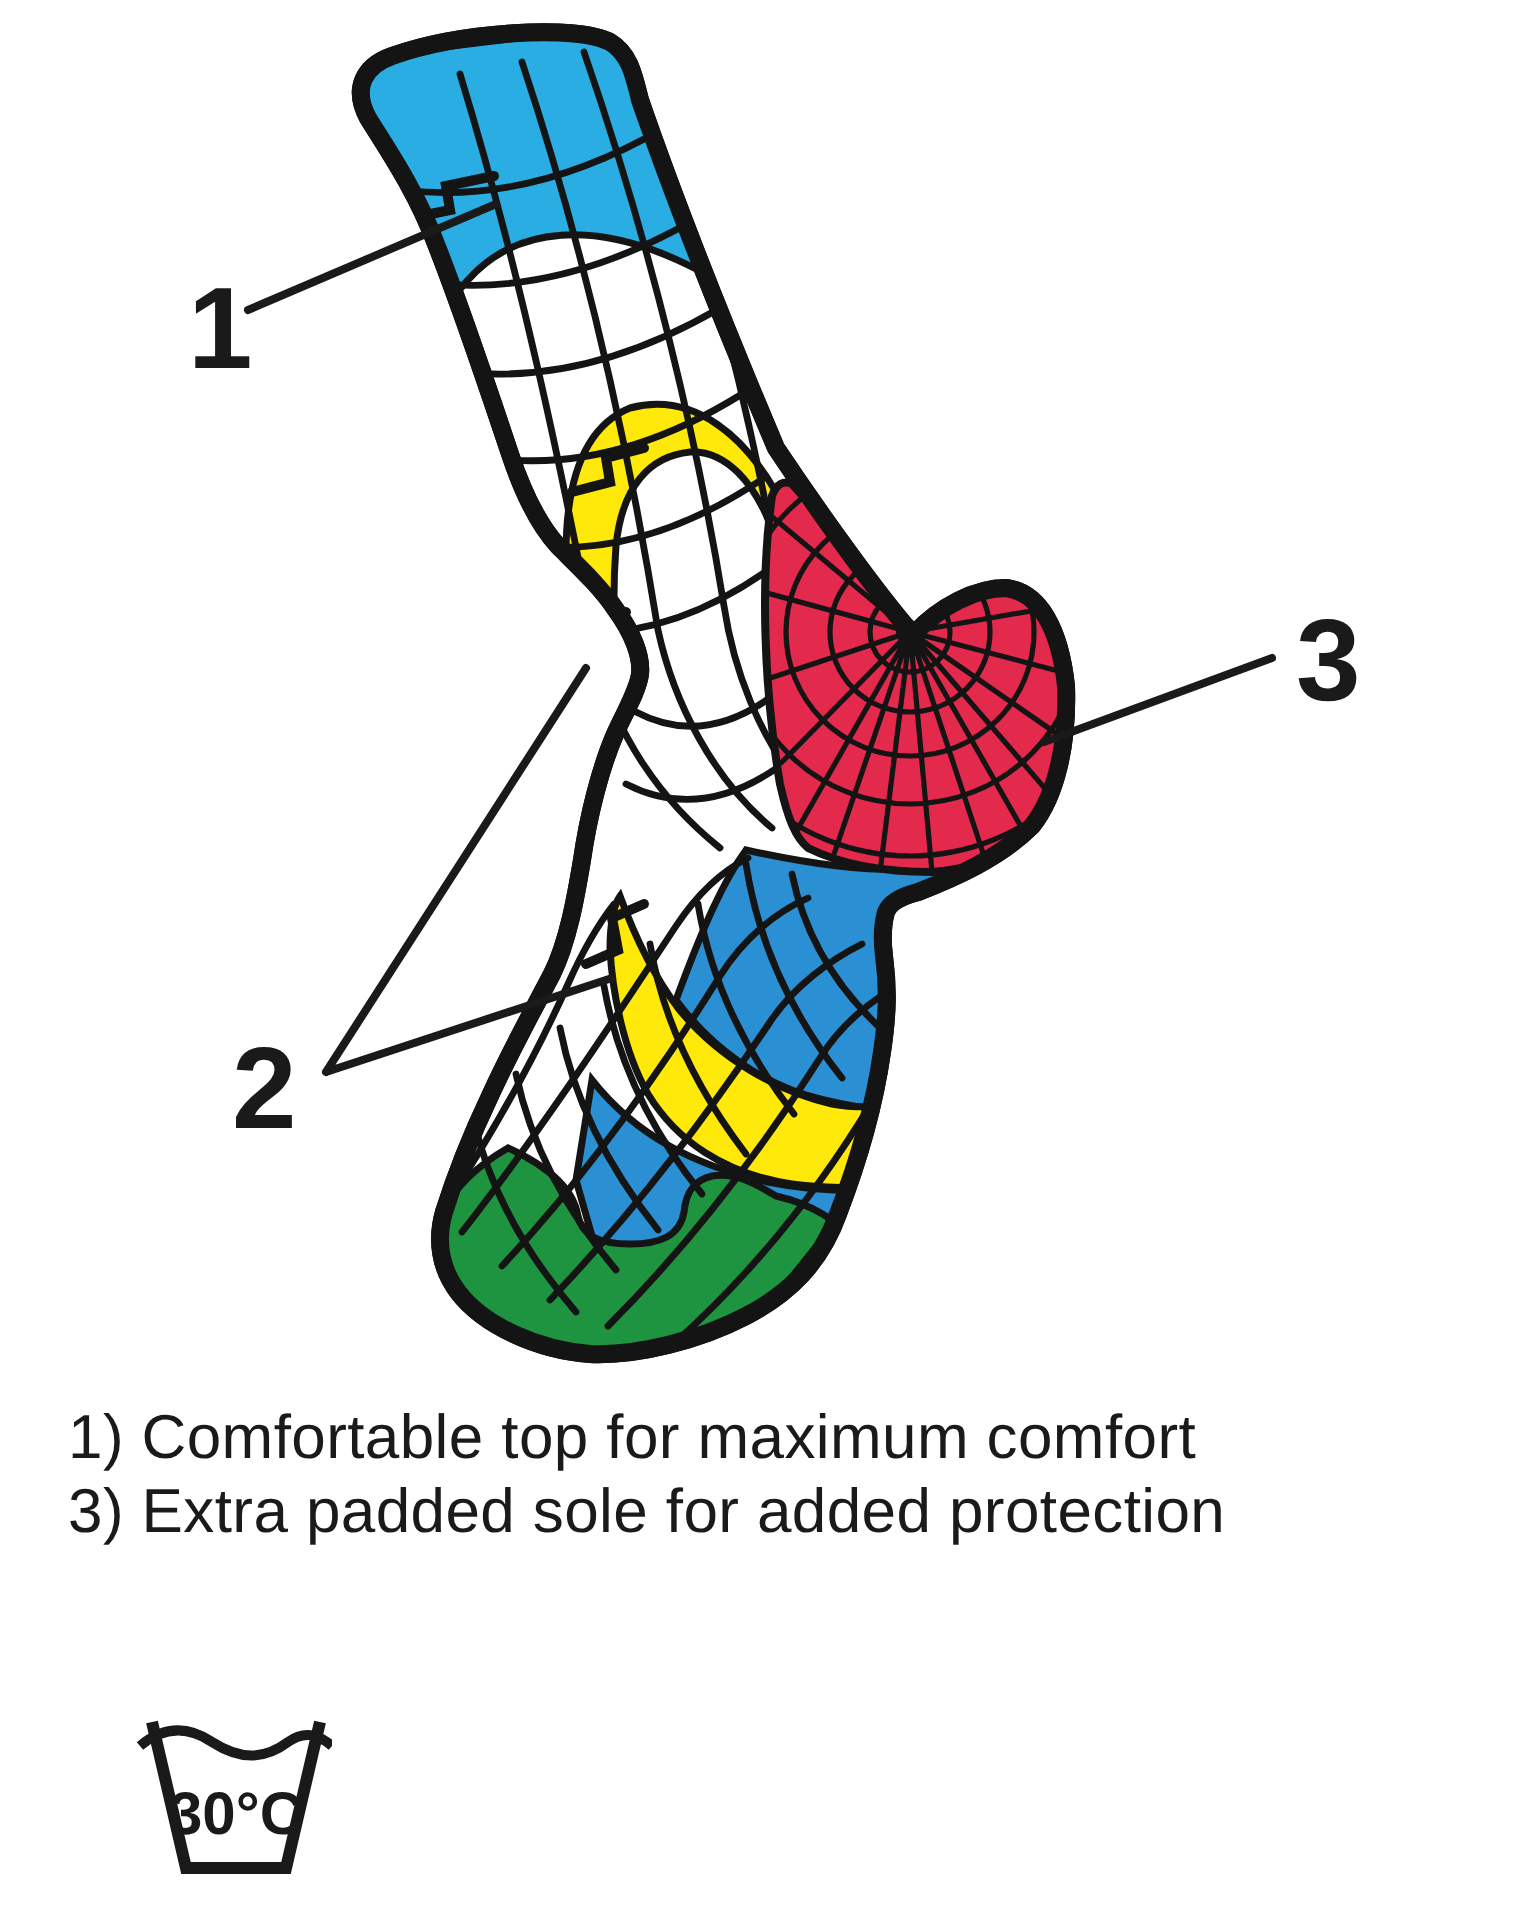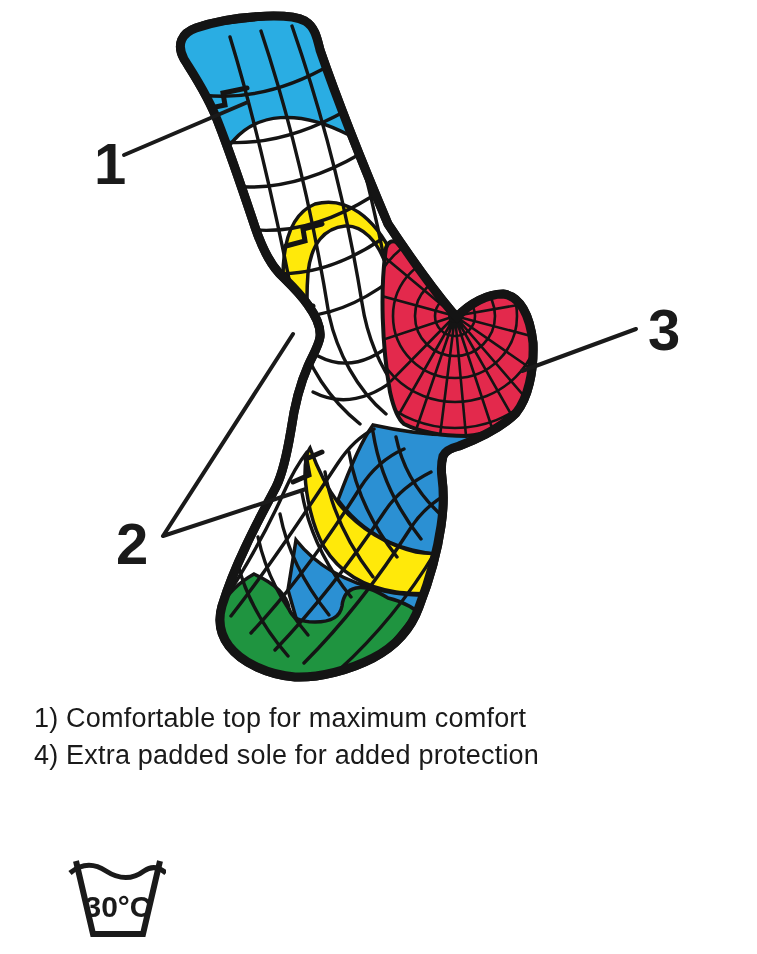--- a/index.html
+++ b/index.html
@@ -1,19 +1,19 @@
 <!DOCTYPE html>
 <html><head>
 <meta charset="utf-8">
 <style>
   html,body{margin:0;padding:0;background:#fff;}
   .stage{position:relative;width:757px;height:954px;background:#fff;overflow:hidden;
          font-family:"Liberation Sans",sans-serif;}
   .sock-svg{position:absolute;left:0;top:0;}
-  .legend{position:absolute;left:34px;top:700px;font-size:27px;line-height:37px;
+  .legend{position:absolute;left:34px;top:700px;font-size:31px;line-height:37px;
           color:#1a1a1a;letter-spacing:0.2px;}
   .legend div{white-space:nowrap;}
   .care-row{position:absolute;left:66px;top:851px;display:flex;align-items:flex-start;gap:14px;flex-direction:column;}
   .care-row svg{display:block;}
   .callout-digit{font-family:"Liberation Sans",sans-serif;font-weight:bold;font-size:58px;}
 </style>
 </head>
 <body>
 
 <div class="stage">
@@ -151,21 +151,21 @@
       <path d="M 636,329 L 522,371"></path>
     </g>
 
     <text class="callout-digit" x="94" y="184" fill="#1a1a1a">1</text>
     <text class="callout-digit" x="116" y="564" fill="#1a1a1a">2</text>
     <text class="callout-digit" x="648" y="350" fill="#1a1a1a">3</text>
   </svg>
 
   <div class="legend">
     <div>1) Comfortable top for maximum comfort</div>
-    <div>4) Extra padded sole for added protection</div>
+    <div>3) Extra padded sole for added protection</div>
   </div>
 
   <div class="care-row">
 
     <svg width="100" height="92" viewBox="0 0 100 92">
       <g fill="none" stroke="#1a1a1a">
         <path stroke-width="6" d="M 10,10 L 27,83 L 77,83 L 94,10"></path>
         <path stroke-width="5" d="M 4,22 C 16,12 28,12 40,20 C 54,29 66,29 78,20 C 85,15 92,15 100,22"></path>
       </g>
       <text x="52" y="66" text-anchor="middle" font-size="30" font-weight="bold" font-family="Liberation Sans, sans-serif" fill="#1a1a1a">30°C</text>

